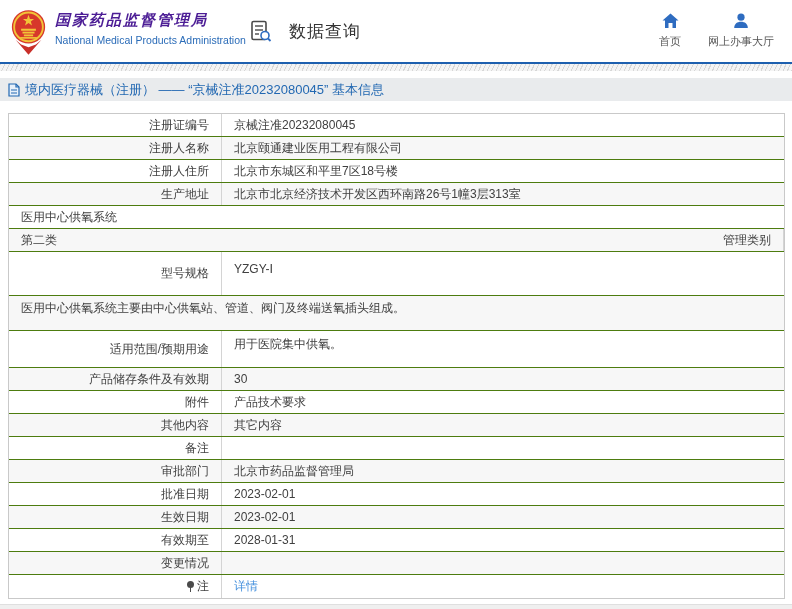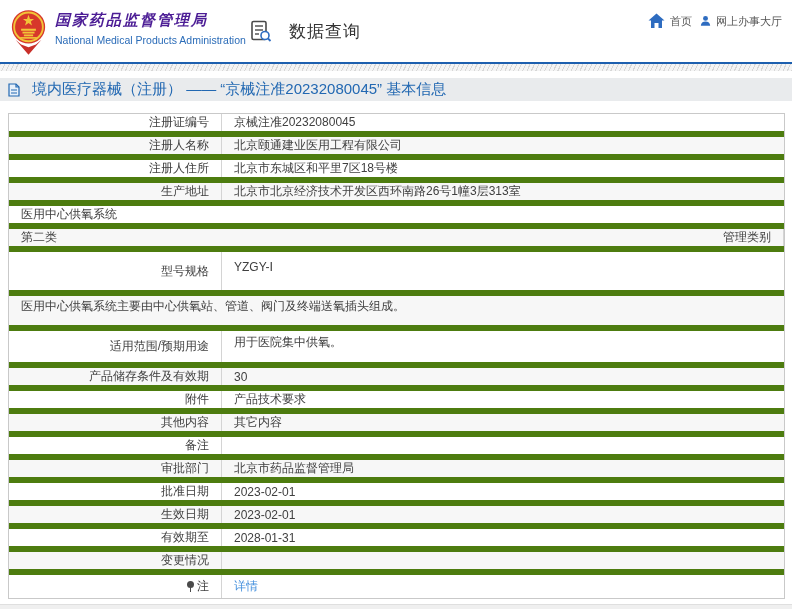--- a/index.html
+++ b/index.html
@@ -7,38 +7,38 @@
     font-family:"Liberation Sans","DejaVu Sans",sans-serif; }
 
   
   .header { position:relative; height:62px; background:#fff; }
   .emblem { position:absolute; left:10px; top:7px; width:37px; height:49px; }
   .title-block { position:absolute; left:55px; top:11px; }
   .cn-title { font-size:15px; font-weight:bold; color:#4c1d95; letter-spacing:2px; white-space:nowrap;font-style:italic; }
   .en-title { font-size:10.5px; color:#2b6cb8; margin-top:4px; white-space:nowrap; }
   .data-query { position:absolute; left:249px; top:19px; display:flex; align-items:center; gap:16px; cursor:pointer; }
   .data-query-label { font-size:17px; color:#333; letter-spacing:1px; }
-  .nav-item { position:absolute; top:13px; display:flex; flex-direction:row; align-items:center; gap:5px; cursor:pointer; }
+  .nav-item { position:absolute; top:13px; display:flex; flex-direction:column; align-items:center; gap:5px; cursor:pointer; }
   .nav-item .nav-label { font-size:11px; color:#555; white-space:nowrap; }
   .nav-home { left:648px; width:44px; }
   .nav-hall { left:700px; width:82px; }
 
   .blue-line { height:2px; background:#1d5fae; }
   .hatch-band { height:7px; background:repeating-linear-gradient(115deg,#d7d7d7 0px,#d7d7d7 1px,#f4f4f4 1px,#f4f4f4 4px); }
   .gap7 { height:7px; }
 
   
   .breadcrumb { height:23px; background:#e9ebed; display:flex; align-items:center; padding-left:8px; }
-  .breadcrumb-text { font-size:15px; color:#2268b2; margin-left:12px; white-space:nowrap; }
+  .breadcrumb-text { font-size:13px; color:#2268b2; margin-left:5px; white-space:nowrap; }
 
   .gap12 { height:12px; }
 
   
   .info-table { margin-left:8px; width:777px; border:1px solid #c9c9c9; }
-  .tr { display:flex; border-bottom:6px solid #4d7c0f; background:#fff; }
+  .tr { display:flex; border-bottom:1px solid #4d7c0f; background:#fff; }
   .tr:last-child { border-bottom:none; }
   .tr:nth-child(even) { background:#f7f7f7; }
   .td { font-size:12px; color:#404040; }
   .td.label { width:213px; padding-right:12px; border-right:1px solid #d4d4d4;
     display:flex; align-items:center; justify-content:flex-end; text-align:right; }
   .td.value { flex:1; padding-left:12px; display:flex; align-items:center; }
   .r-std { height:23px; }
   .r-t1 { height:44px; }
   .r-t2 { height:35px; }
   .r-t3 { height:37px; }

